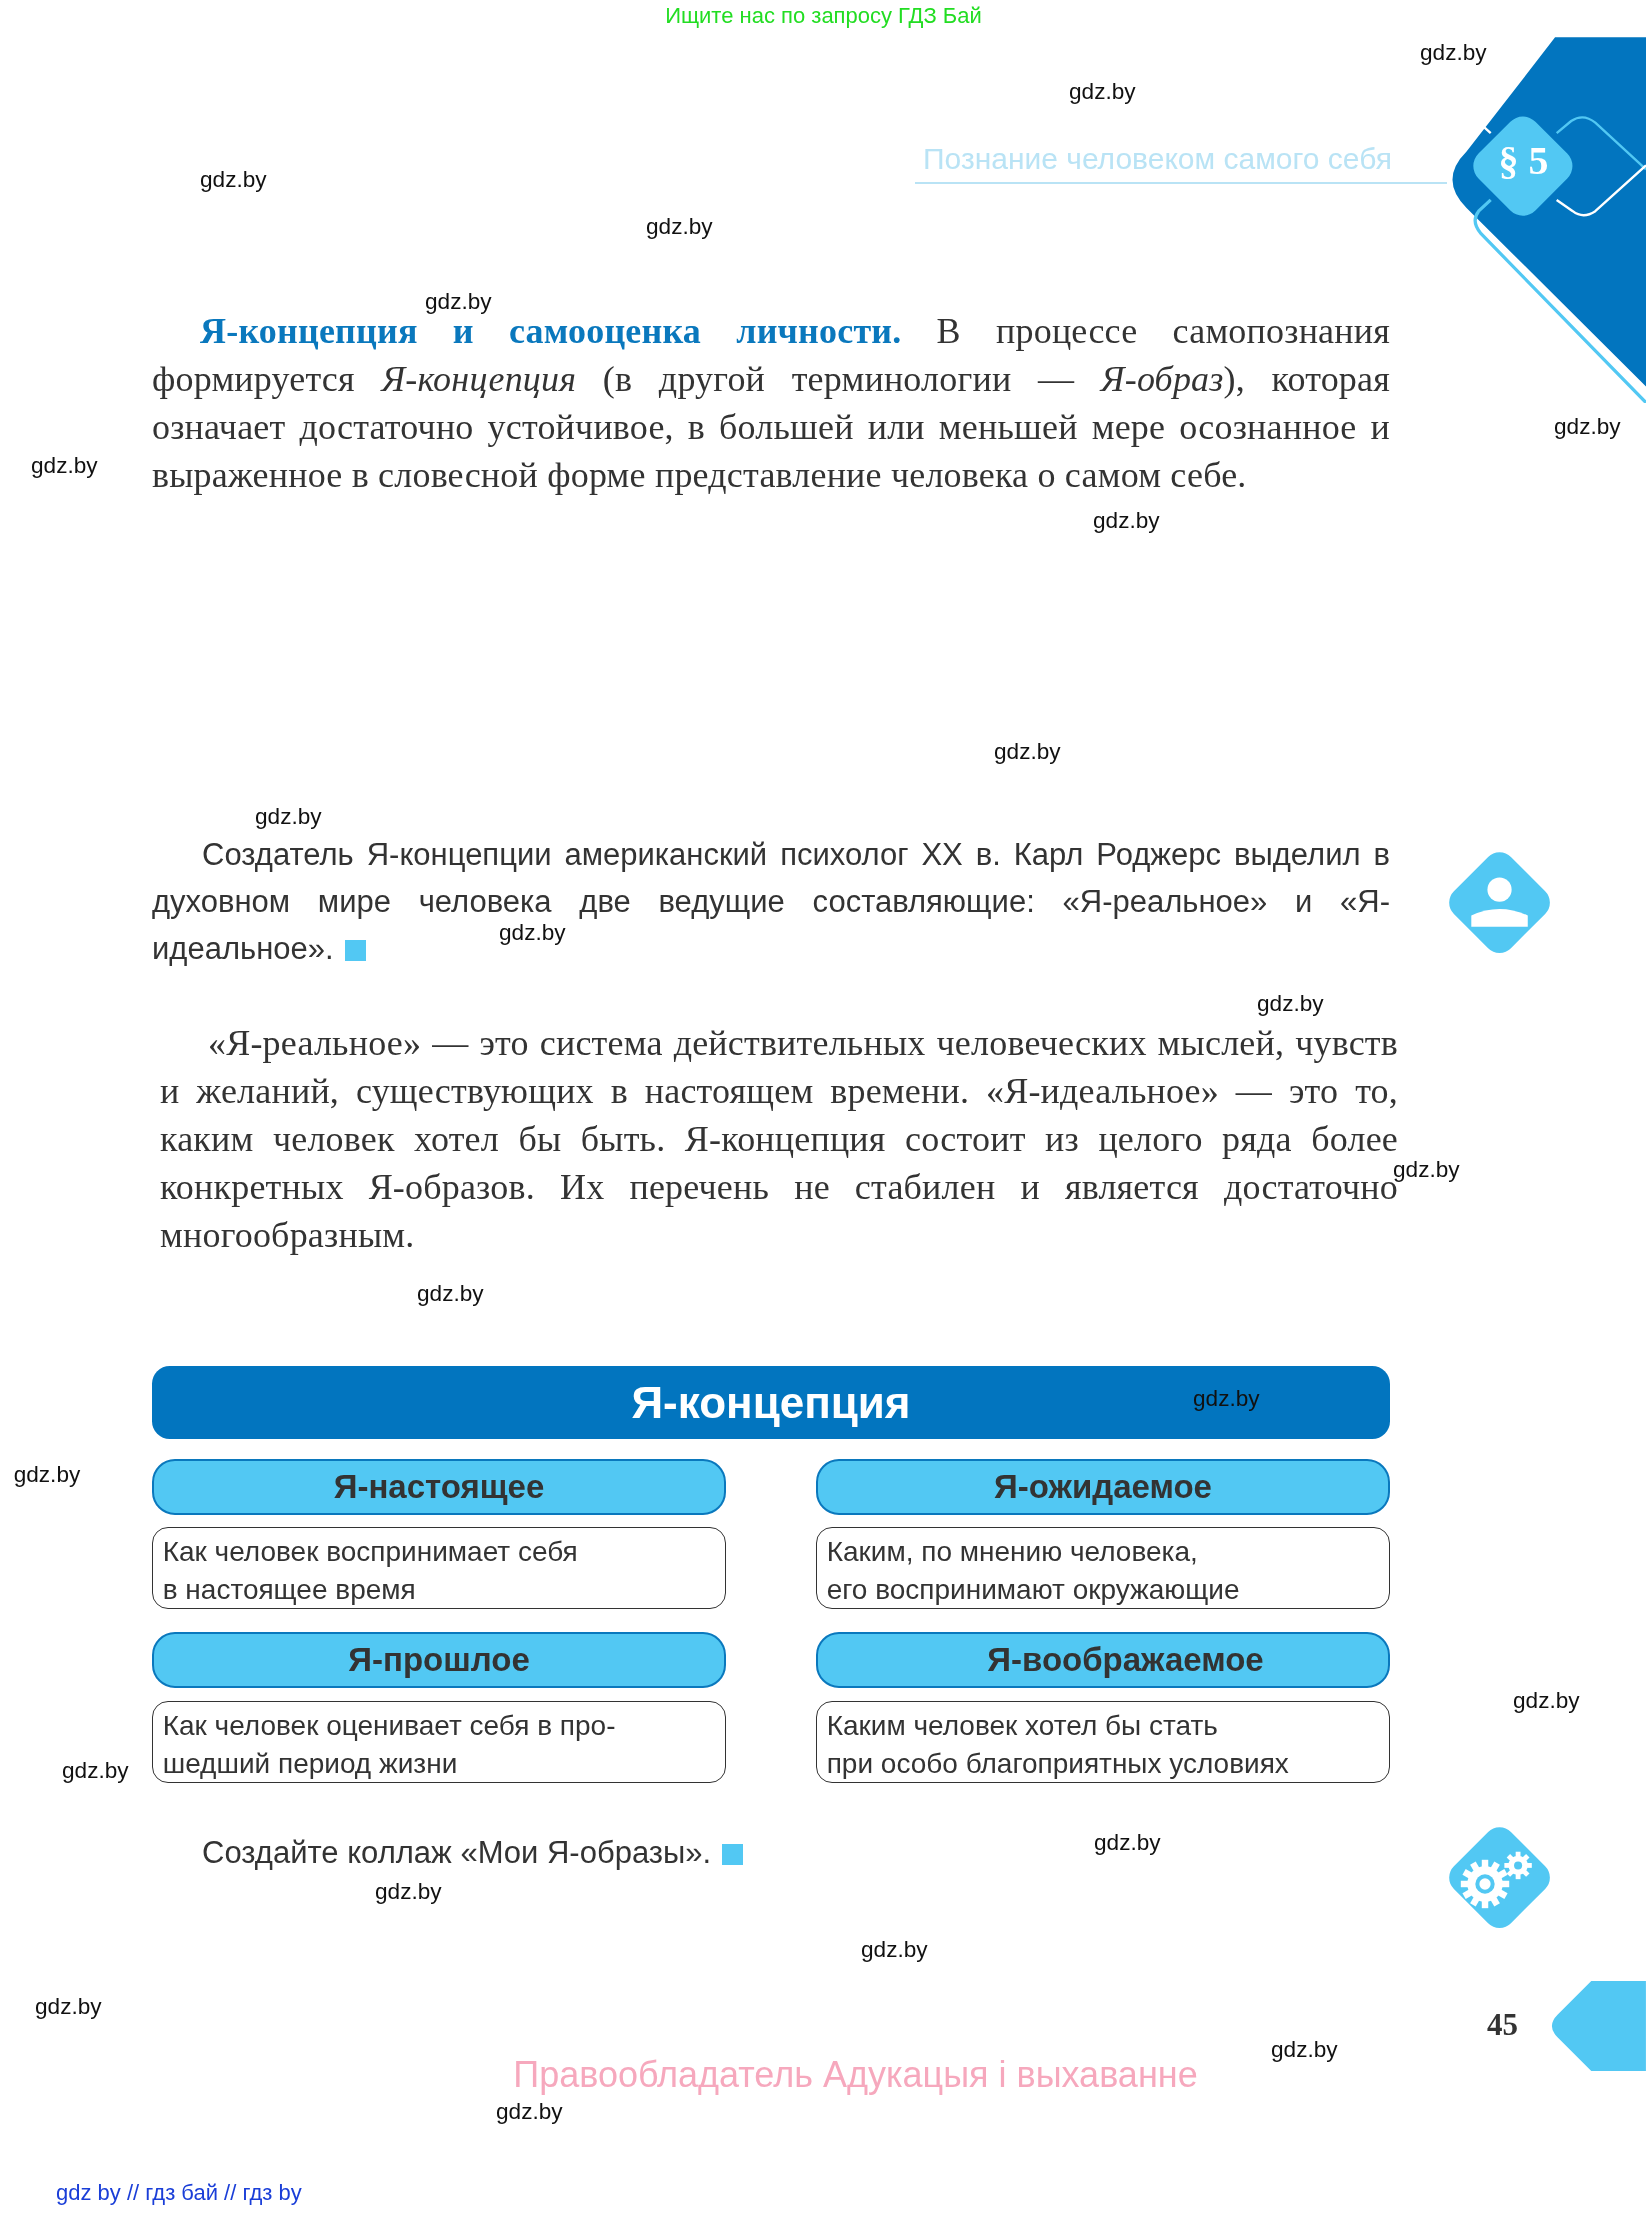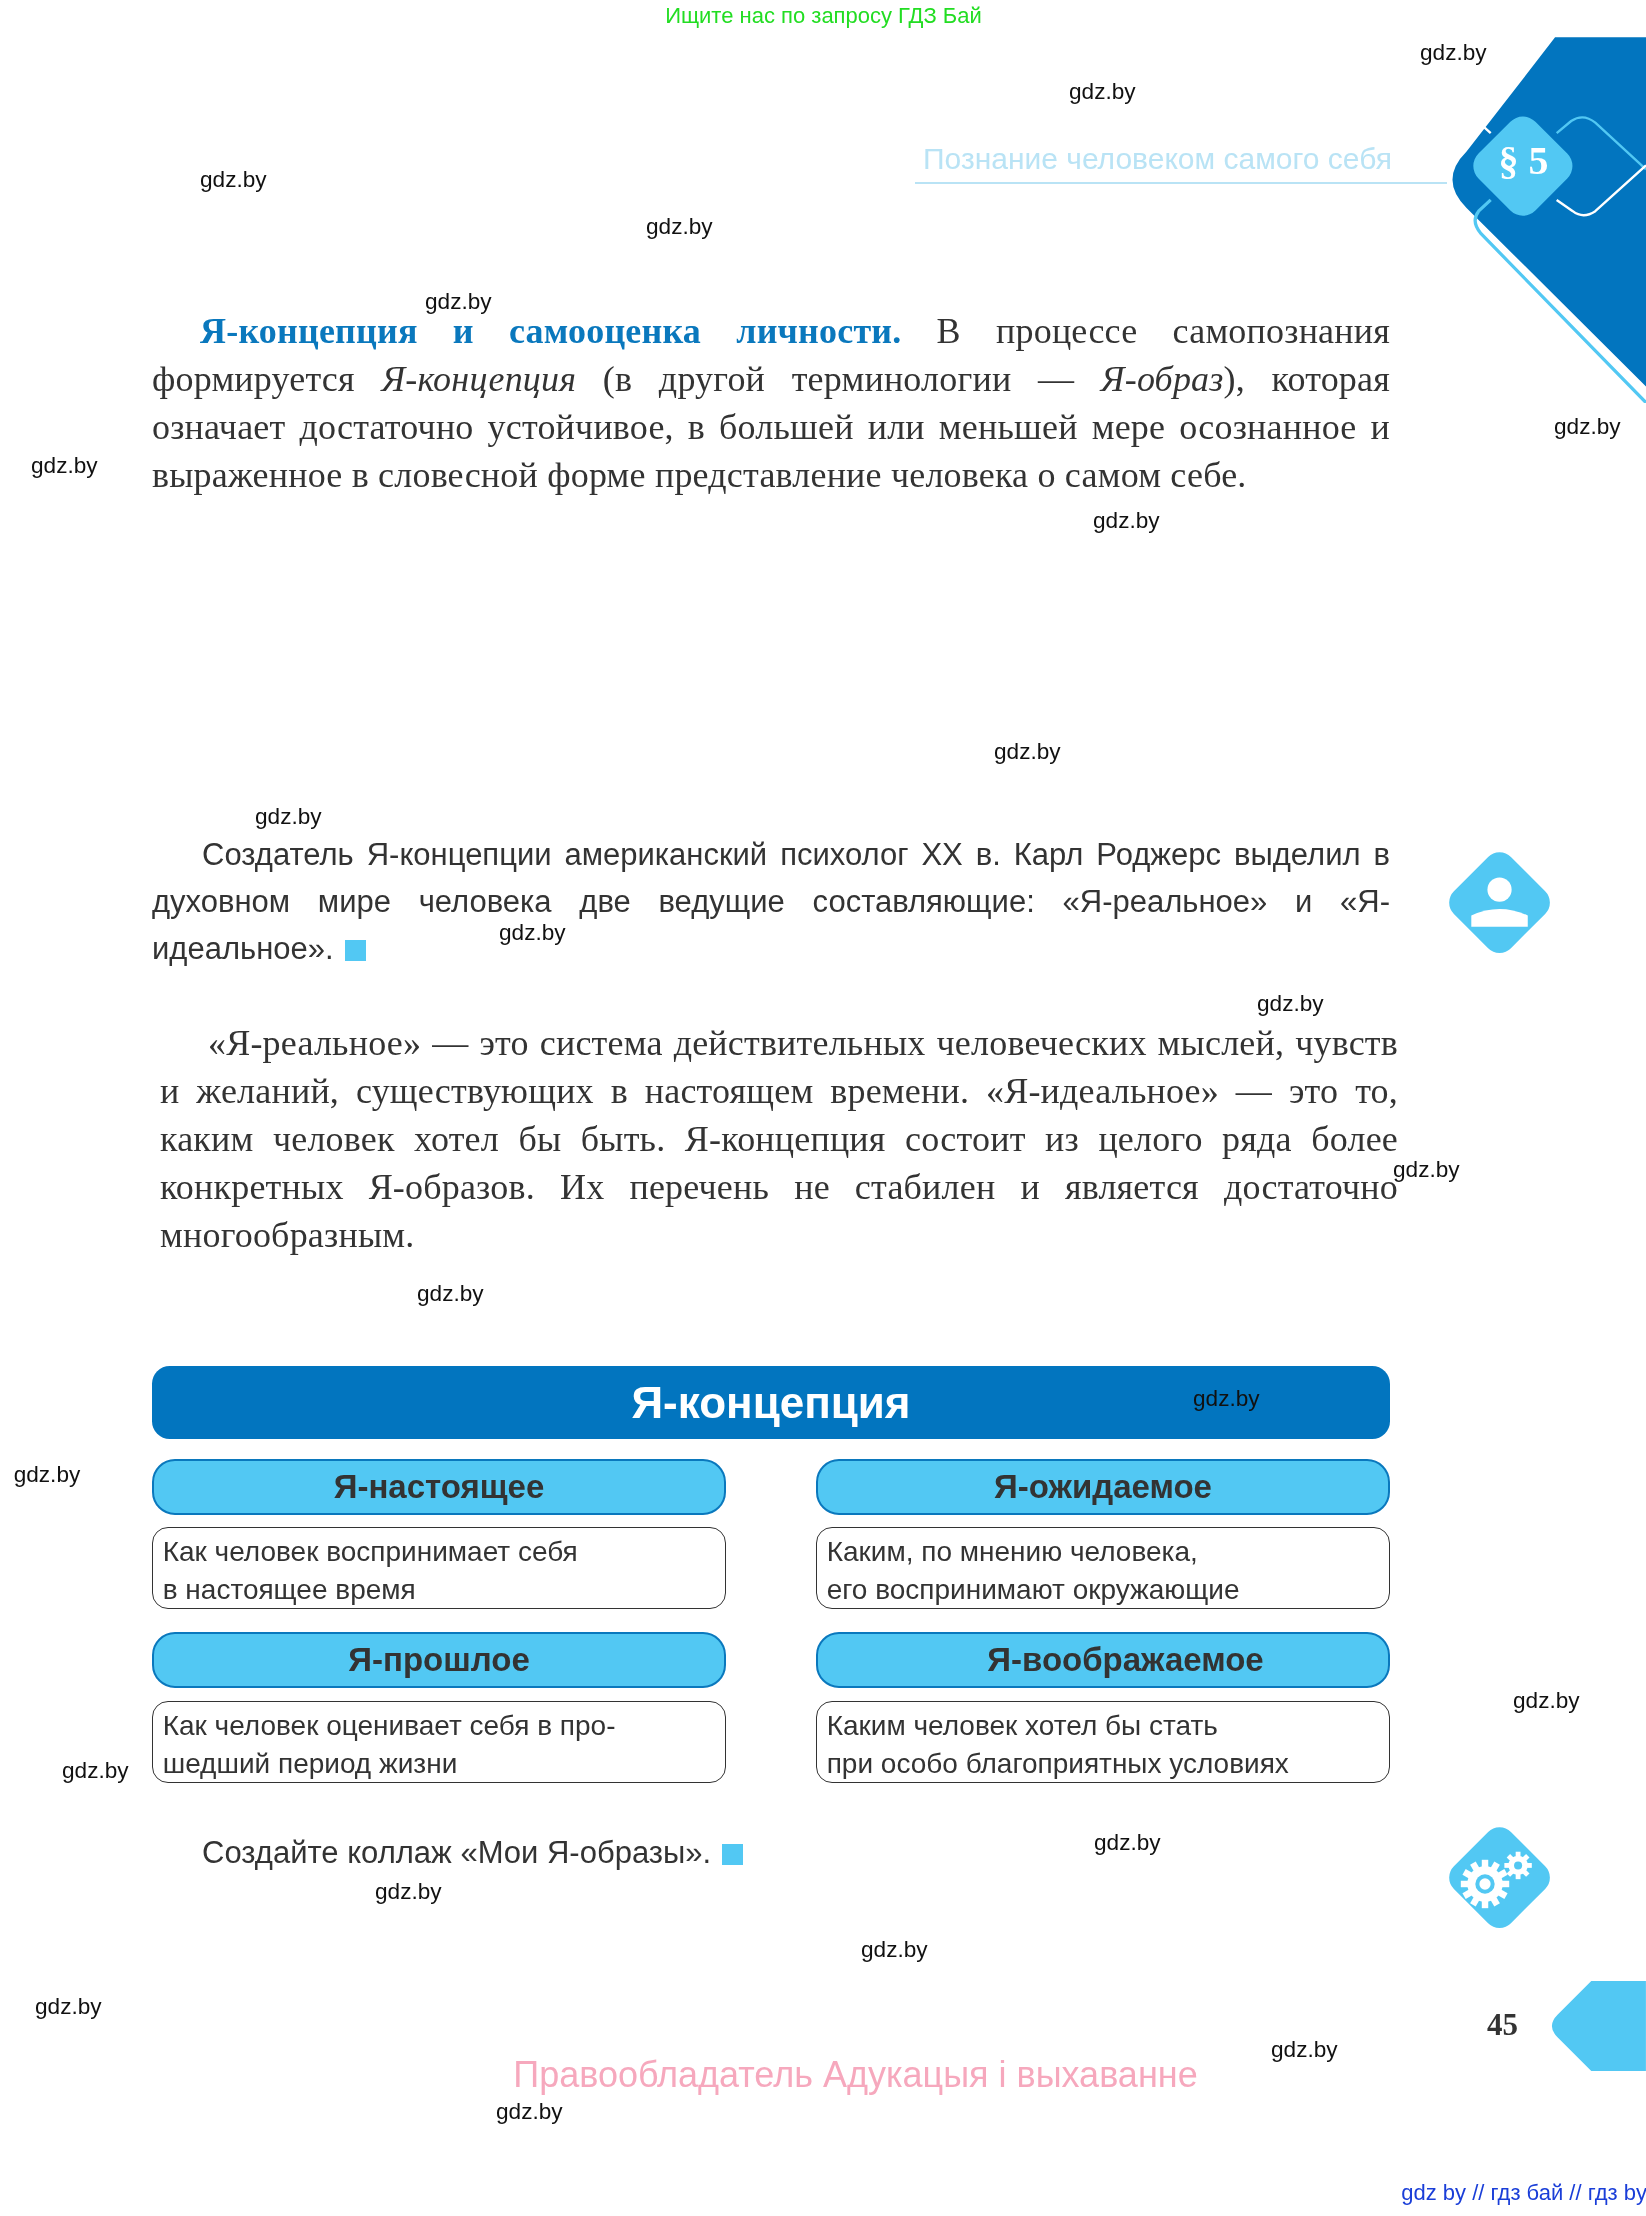--- a/index.html
+++ b/index.html
@@ -63,21 +63,21 @@
   }
   .page-num {
     position: absolute; left: 1487px; top: 2007px;
     font-family: "Liberation Serif", serif; font-weight: bold; font-size: 31px; color: #333;
   }
   .copyright {
     position: absolute; left: 0; width: 1647px; top: 2054px; text-align: center;
     font-family: "Liberation Sans", sans-serif; font-size: 36px; color: #f6a8bd; padding-left: 64px; box-sizing: border-box;
   }
   .bottom-links {
-    position: absolute; left: 0; width: 1647px; top: 2180px; text-align: right;
+    position: absolute; left: 0; width: 1647px; top: 2180px; text-align: left;
     font-family: "Liberation Sans", sans-serif; font-size: 22px; color: #1a3ed8; padding-left: 56px; box-sizing: border-box;
   }
 </style>
 </head>
 <body>
 
 <div class="top-banner">Ищите нас по запросу ГДЗ Бай</div>
 
 <div class="chapter-title">Познание человеком самого себя</div>
 <div class="chapter-rule"></div>

